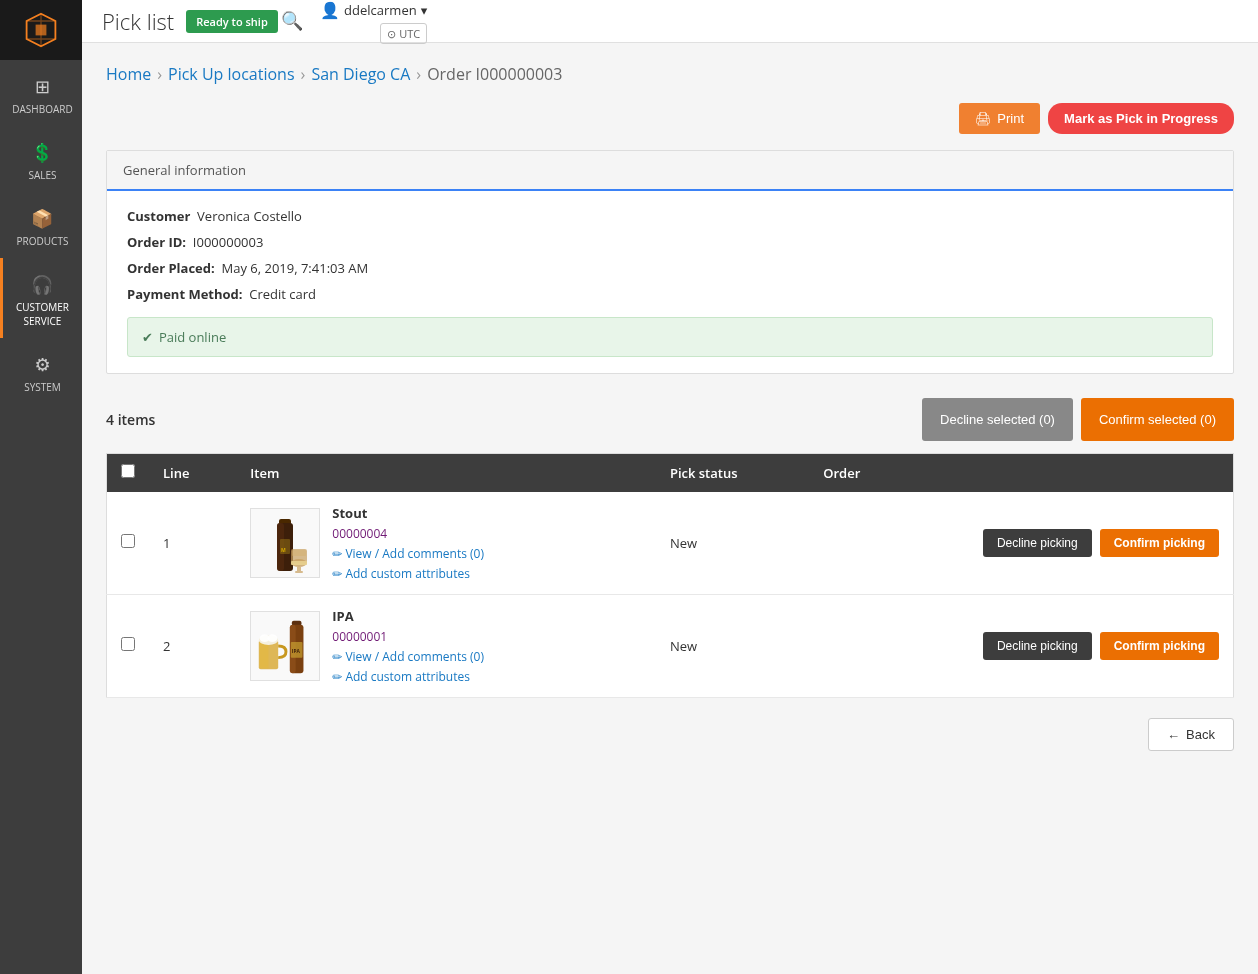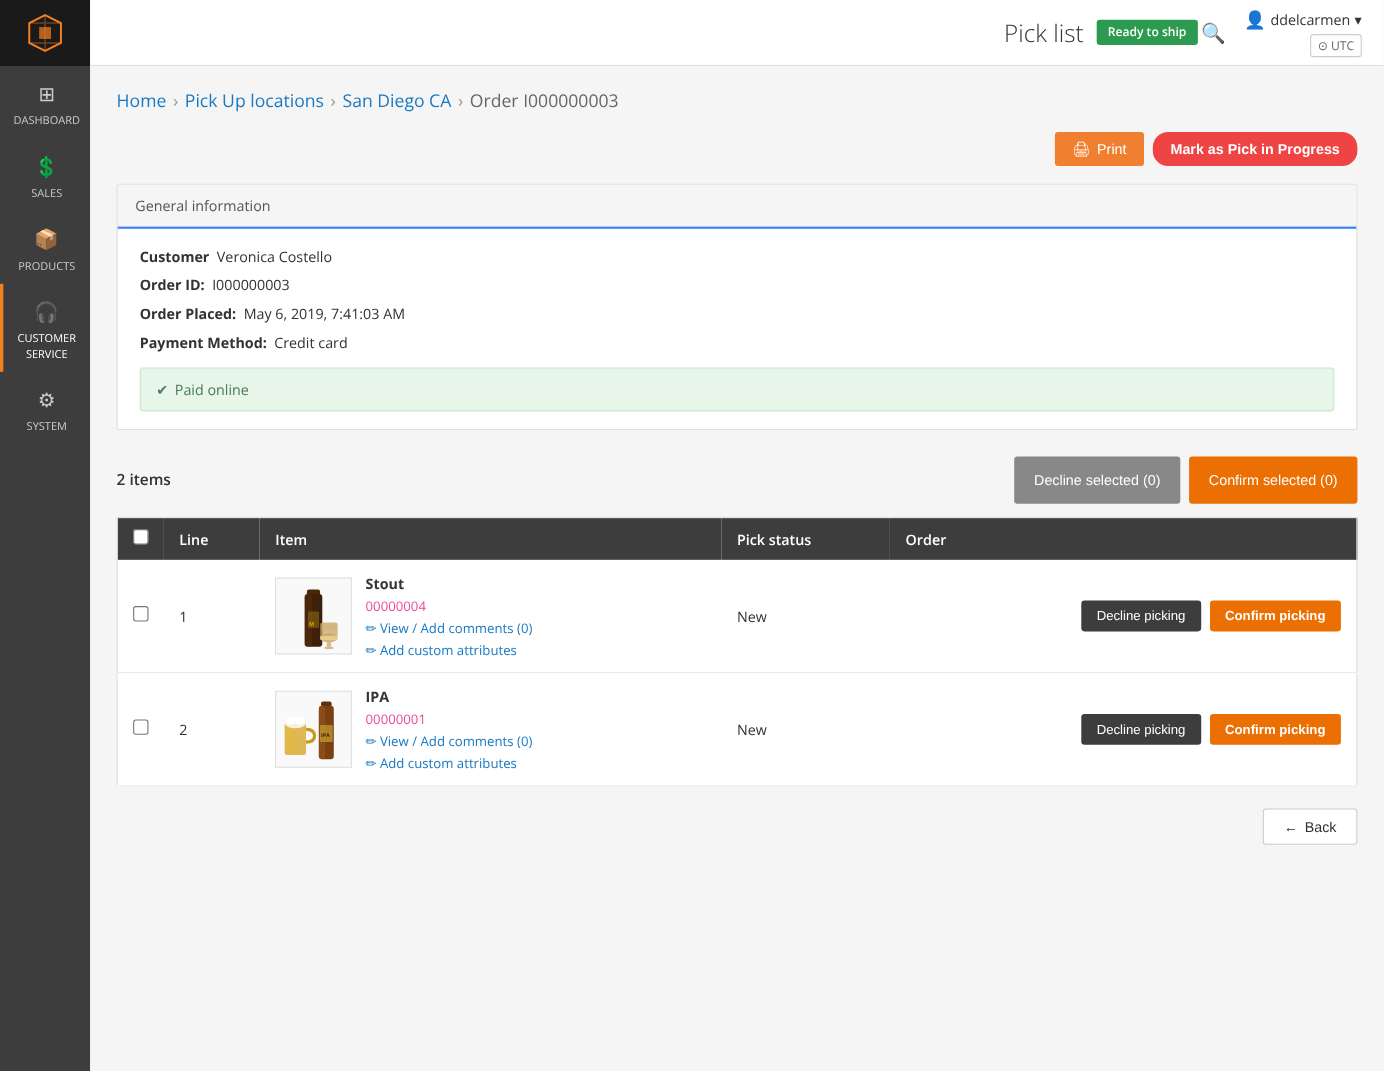--- a/index.html
+++ b/index.html
@@ -49,24 +49,24 @@
       flex-direction: column;
       overflow: auto;
       background: #f5f5f5;
     }
 
     
     .topbar {
       background: #fff;
       border-bottom: 1px solid #e0e0e0;
       padding: 0 20px;
-      height: 60px;
-      display: flex;
-      align-items: center;
-      justify-content: flex-end;
+      height: 43px;
+      display: flex;
+      align-items: center;
+      justify-content: flex-start;
     }
     .topbar-left { display: flex; align-items: center; gap: 12px; }
     .page-title { font-size: 22px; font-weight: 300; color: #333; }
     .badge-ready {
       background: #2d9b4f;
       color: #fff;
       font-size: 11px;
       font-weight: 600;
       padding: 4px 10px;
       border-radius: 3px;
@@ -234,21 +234,21 @@
       height: 70px;
       border: 1px solid #e0e0e0;
       display: flex;
       align-items: center;
       justify-content: center;
       background: #f9f9f9;
       flex-shrink: 0;
     }
     .item-info { display: flex; flex-direction: column; gap: 3px; }
     .item-name { font-weight: 700; font-size: 13px; }
-    .item-sku { font-size: 12px; color: #ec4899; }
+    .item-sku { font-size: 12px; color: #701a75; }
     .item-link { font-size: 12px; color: #1979c3; text-decoration: none; display: flex; align-items: center; gap: 3px; }
 
     .status-new { color: #333; font-size: 13px; }
 
     .action-cell { display: flex; gap: 8px; justify-content: flex-end; align-items: center; }
     .btn-decline {
       background: #3d3d3d;
       color: #fff;
       border: none;
       padding: 7px 14px;
@@ -386,21 +386,21 @@
         </div>
         <div class="paid-banner">
           <span>✔</span>
           <span>Paid online</span>
         </div>
       </div>
     </div>
 
     <div>
       <div class="items-header">
-        <span class="items-count">2 items</span>
+        <span class="items-count">4 items</span>
         <div class="items-actions">
           <button class="btn-decline-sel">Decline selected (0)</button>
           <button class="btn-confirm-sel">Confirm selected (0)</button>
         </div>
       </div>
 
       <table class="pick-table">
         <thead>
           <tr>
             <th class="th-check">

